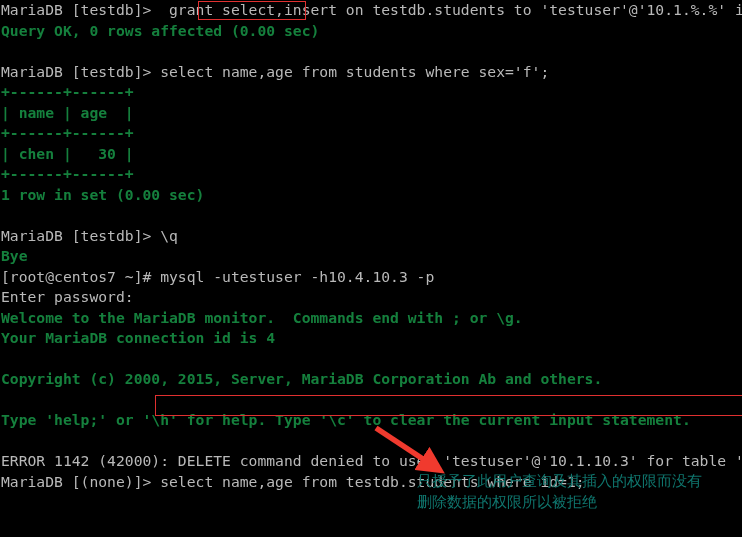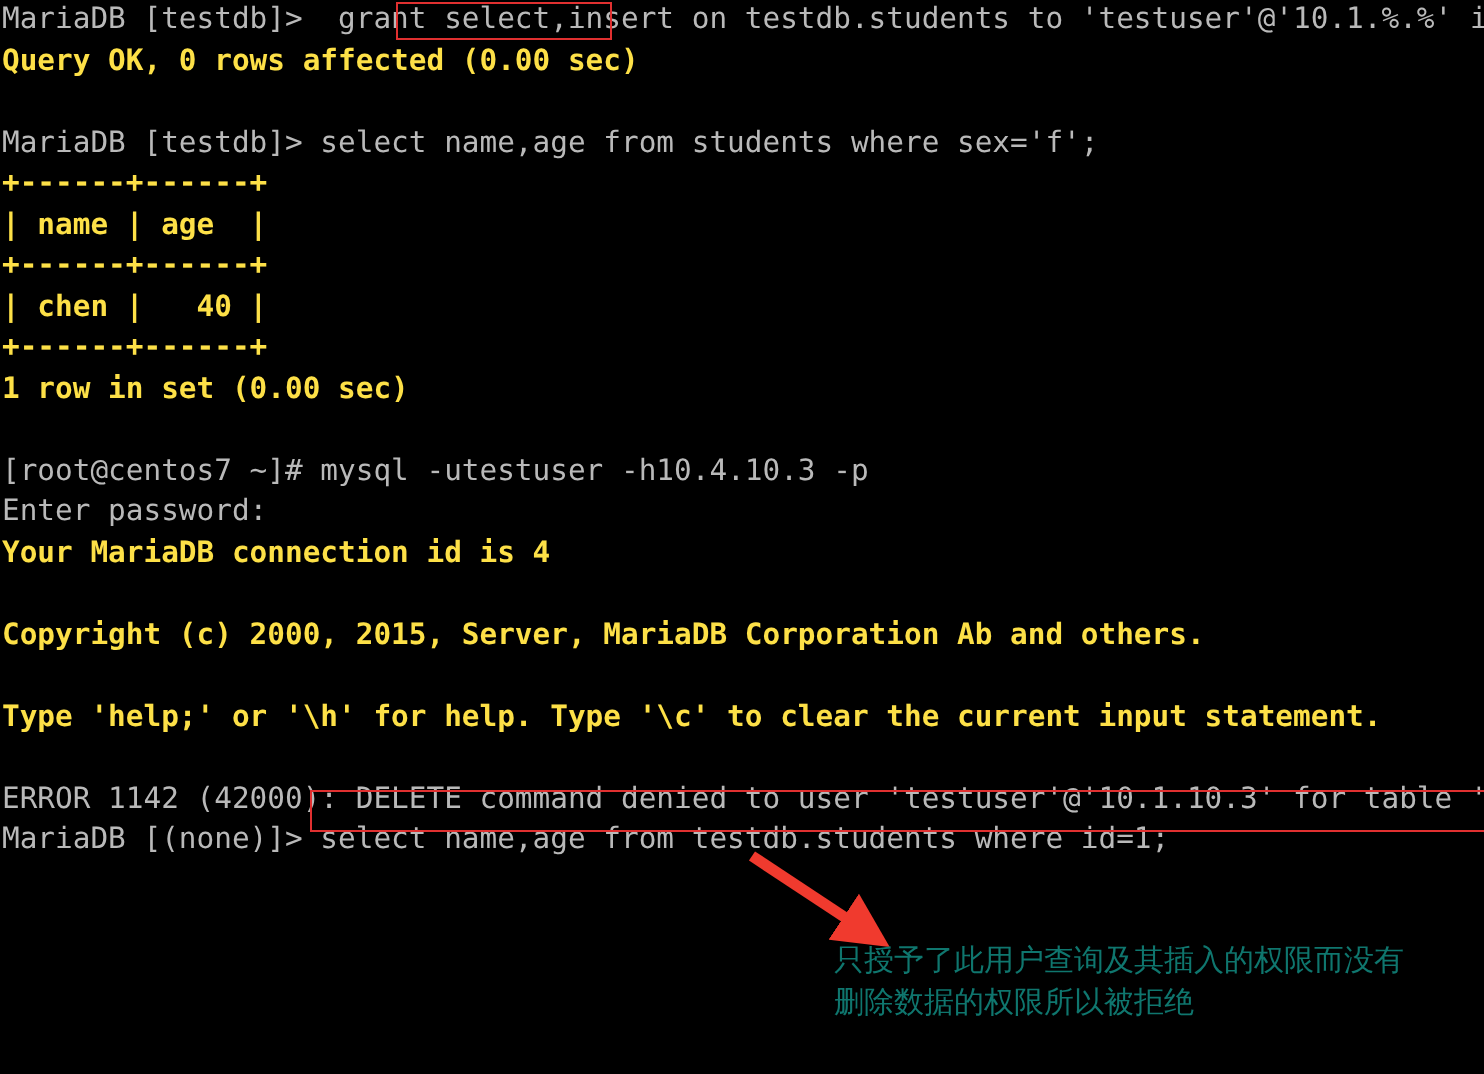--- a/index.html
+++ b/index.html
@@ -35,21 +35,21 @@
     line-height: 20.5px;
     font-size: 14.7px;
     letter-spacing: 0px;
     white-space: pre;
     color: #b9b9b9;
     padding-left: 1px;
     font-family: "DejaVu Sans Mono", "Liberation Mono", monospace;
   }
 
   .line.bold {
-    color: #fde047;
+    color: #15803d;
     font-weight: bold;
   }
 
   .line.blank {
     color: transparent;
   }
 
   
   .redbox {
     position: absolute;
@@ -102,26 +102,29 @@
 <div id="terminal">
 
   <div id="screen">
       <div class="line">MariaDB [testdb]&gt;  grant select,insert on testdb.students to 'testuser'@'10.1.%.%' identifie</div>
       <div class="line bold">Query OK, 0 rows affected (0.00 sec)</div>
       <div class="line blank"></div>
       <div class="line">MariaDB [testdb]&gt; select name,age from students where sex='f';</div>
       <div class="line bold">+------+------+</div>
       <div class="line bold">| name | age  |</div>
       <div class="line bold">+------+------+</div>
-      <div class="line bold">| chen |   40 |</div>
+      <div class="line bold">| chen |   30 |</div>
       <div class="line bold">+------+------+</div>
       <div class="line bold">1 row in set (0.00 sec)</div>
       <div class="line blank"></div>
+      <div class="line">MariaDB [testdb]&gt; \q</div>
+      <div class="line bold">Bye</div>
       <div class="line">[root@centos7 ~]# mysql -utestuser -h10.4.10.3 -p</div>
       <div class="line">Enter password:</div>
+      <div class="line bold">Welcome to the MariaDB monitor.  Commands end with ; or \g.</div>
       <div class="line bold">Your MariaDB connection id is 4</div>
       <div class="line blank"></div>
       <div class="line bold">Copyright (c) 2000, 2015, Server, MariaDB Corporation Ab and others.</div>
       <div class="line blank"></div>
       <div class="line bold">Type 'help;' or '\h' for help. Type '\c' to clear the current input statement.</div>
       <div class="line blank"></div>
       <div class="line">ERROR 1142 (42000): DELETE command denied to user 'testuser'@'10.1.10.3' for table 'students'</div>
       <div class="line">MariaDB [(none)]&gt; select name,age from testdb.students where id=1;</div>
     </div>
 

